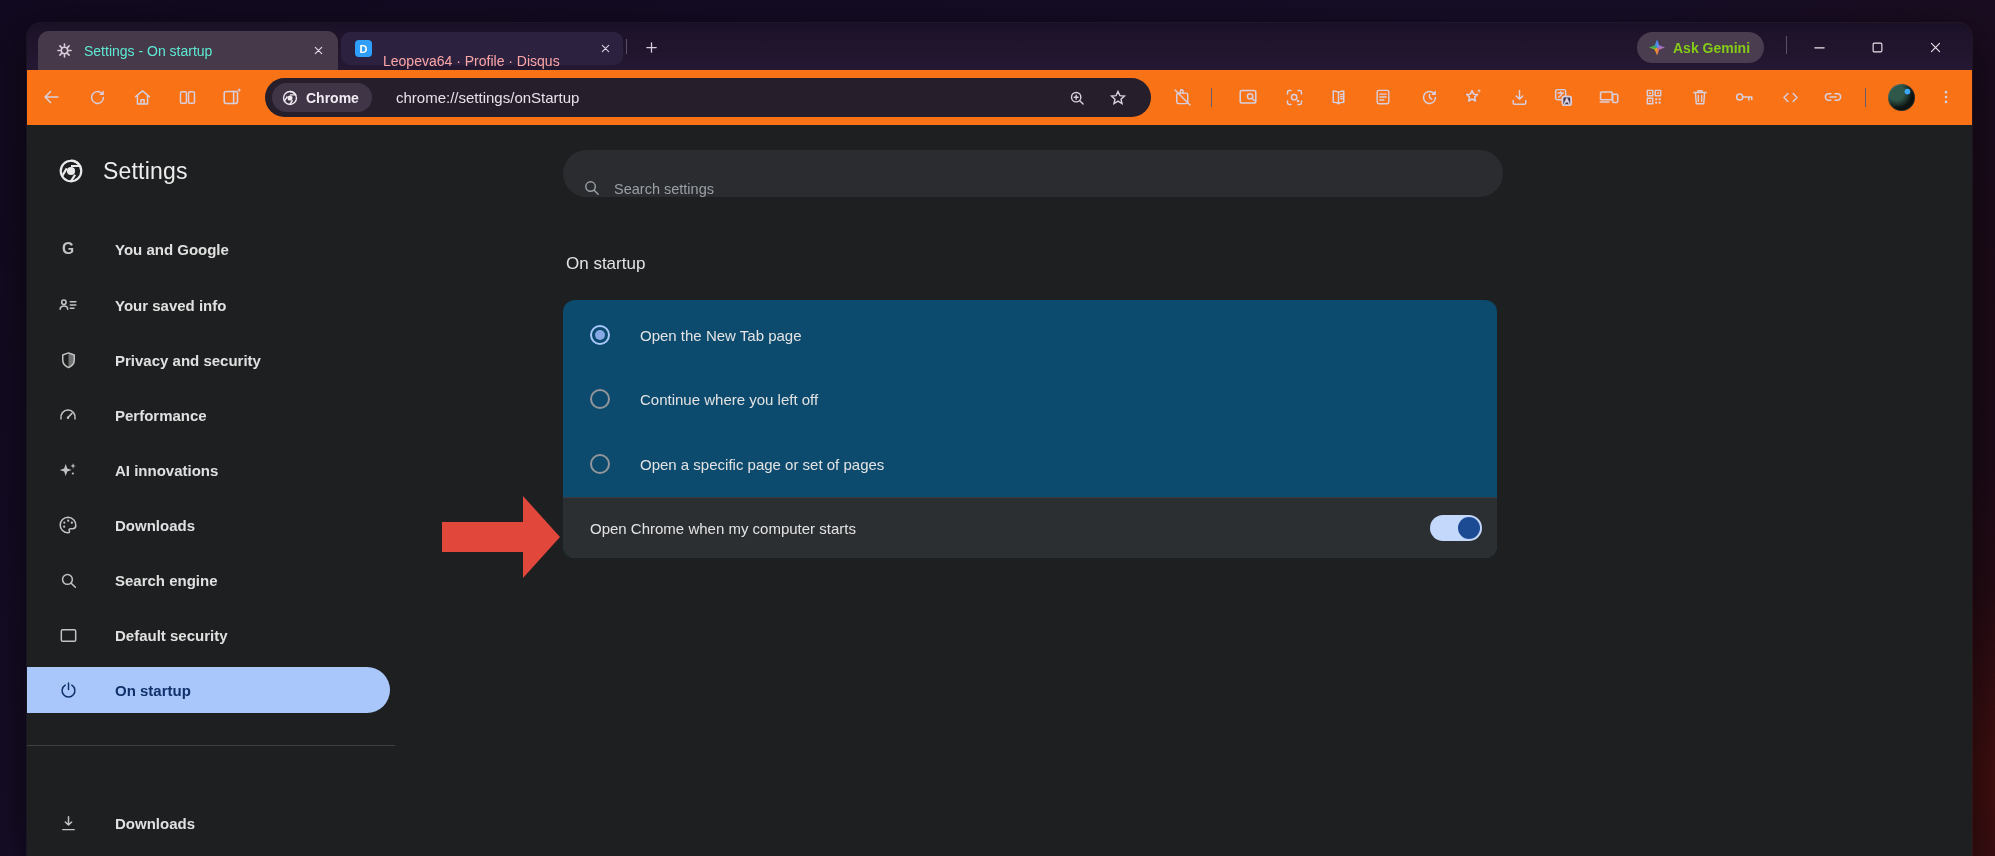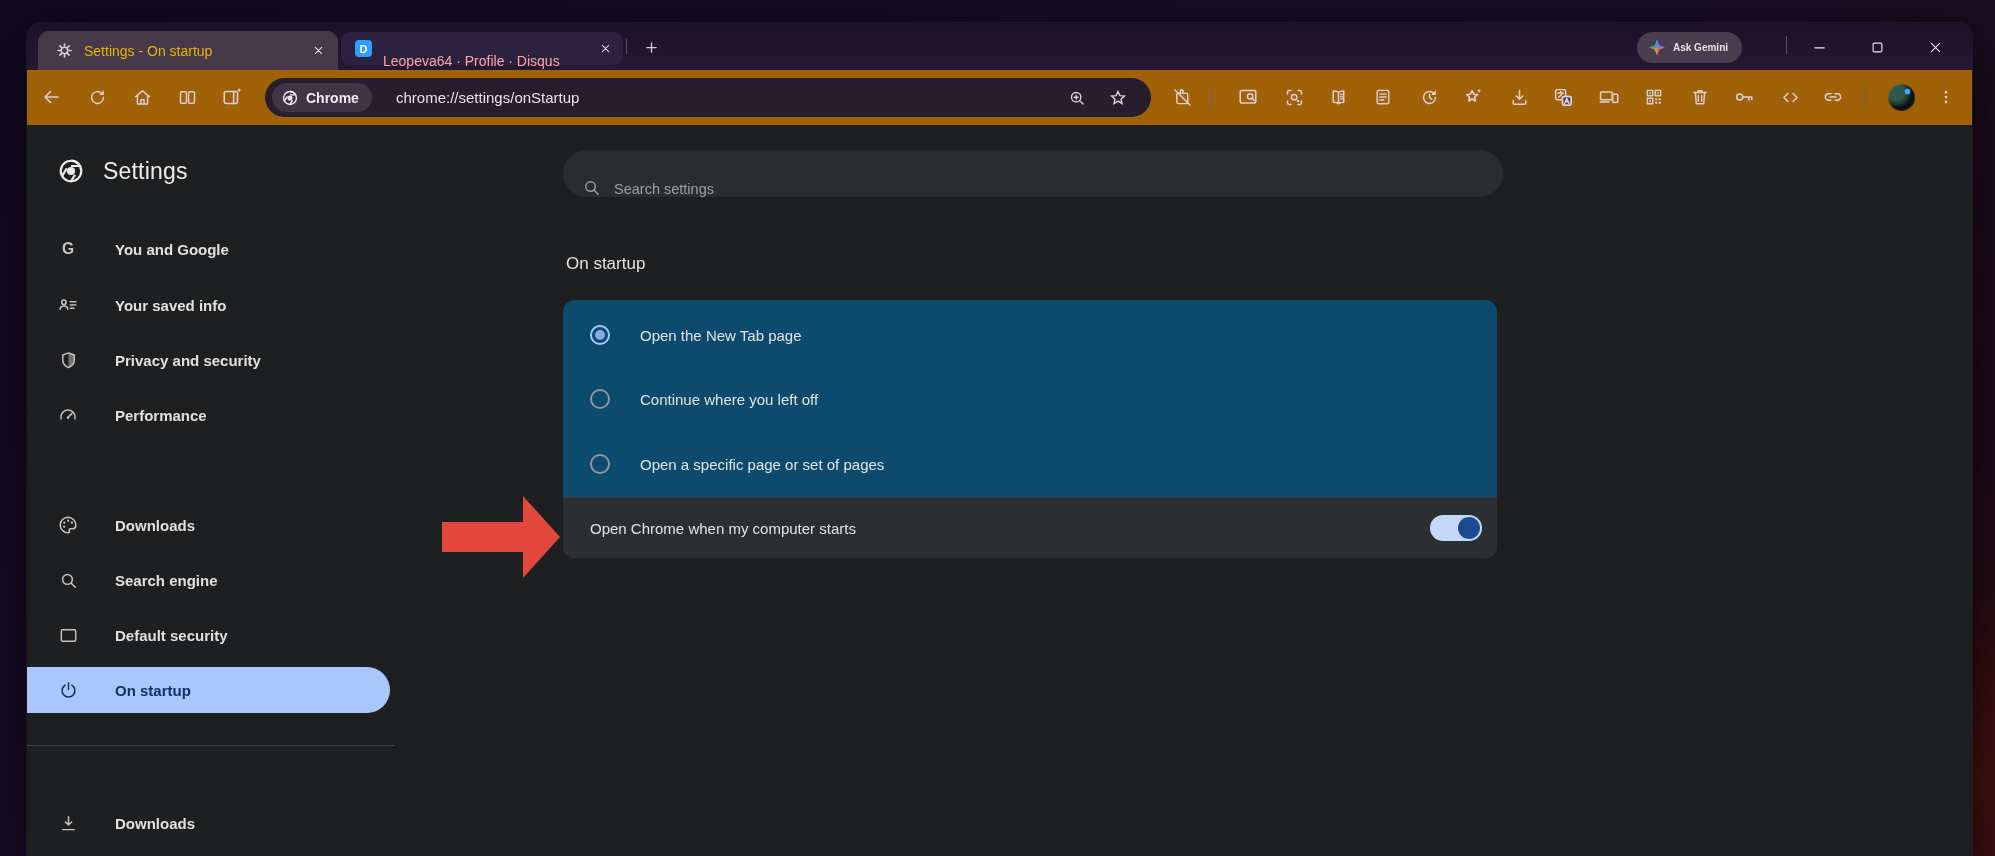--- a/index.html
+++ b/index.html
@@ -21,39 +21,39 @@
 
   
   #tabstrip { position:absolute; left:0; top:0; width:100%; height:47px;
     background:linear-gradient(#1b1127,#251833); }
   .tab { position:absolute; display:flex; align-items:center; cursor:default; }
   #tab-active { left:11px; top:8px; width:300px; height:39px; background:#46394a;
     border-radius:11px 11px 0 0; padding:0 10px 0 18px; }
   #tab-inactive { left:314px; top:9px; width:282px; height:33px; background:#2d2140;
     border-radius:9px; padding:0 8px 0 14px; }
   .tab-title { font-size:14px; margin-left:11px; flex:1; white-space:nowrap; overflow:hidden; }
-  #tab-active .tab-title { color:#eab308; }
+  #tab-active .tab-title { color:#5eead4; }
   #tab-inactive .tab-title { color:#fca5a5;margin-top:24px; }
   .tab-close { width:20px; height:20px; border-radius:50%; display:flex; align-items:center; justify-content:center; }
   .favicon-gear svg { display:block; }
   .disqus-fav { width:17px; height:17px; border-radius:4px; background:#2e9fff; color:#fff;
     font-size:11px; font-weight:bold; display:flex; align-items:center; justify-content:center; }
   #tab-sep { left:599px; top:16px; width:1px; height:15px; background:#5d4f63; }
   #new-tab-btn { left:611px; top:11px; width:26px; height:26px; display:flex; align-items:center; justify-content:center; border-radius:50%; }
   #ask-gemini { left:1610px; top:9px; height:31px; background:#4a3d4f; border-radius:16px;
     display:flex; align-items:center; gap:8px; padding:0 14px 0 12px; }
-  #ask-gemini .label { color:#e5e5e5; font-size:10px; font-weight:600; }
+  #ask-gemini .label { color:#84cc16; font-size:14px; font-weight:600; }
   .gemini-star { width:16px; height:16px;
     background:conic-gradient(from 0deg,#4c8df6,#9b72cb,#d96570,#f2a60d,#34a853,#4c8df6);
     clip-path:polygon(50% 0,64% 36%,100% 50%,64% 64%,50% 100%,36% 64%,0 50%,36% 36%); }
   #gemini-sep { left:1759px; top:13px; width:1px; height:18px; background:#5d4f63; }
   .winctl { top:10px; width:28px; height:28px; display:flex; align-items:center; justify-content:center; }
 
   
-  #toolbar { position:absolute; left:0; top:47px; width:100%; height:55px; background:#a16207; }
+  #toolbar { position:absolute; left:0; top:47px; width:100%; height:55px; background:#f97316; }
   .ticon { position:absolute; top:15px; width:24px; height:24px; display:flex; align-items:center; justify-content:center; border-radius:50%; }
   .ticon svg { stroke:#dacfdd; stroke-width:1.7; fill:none; stroke-linecap:round; stroke-linejoin:round; }
   .ticon svg .f { fill:#dacfdd; stroke:none; }
   .tsep { position:absolute; top:18px; width:1px; height:19px; background:#6a5b6e; }
   #addressbar { position:absolute; left:238px; top:8px; width:886px; height:39px; border-radius:20px; background:#261f2b; }
   #chrome-chip { position:absolute; left:7px; top:5px; height:29px; border-radius:15px; background:#3f3546;
     display:flex; align-items:center; gap:7px; padding:0 13px 0 9px; }
   #chrome-chip .chip-label { color:#f1ebf2; font-size:14px; font-weight:bold; }
   #url-text { position:absolute; left:131px; top:0; height:39px; line-height:39px; color:#e8e1e9; font-size:15px; }
   .bar-icon { position:absolute; top:8px; width:24px; height:24px; display:flex; align-items:center; justify-content:center; }
@@ -384,20 +384,30 @@
     <div class="nav-item" style="top:212px">
       <span class="nicon">
         <svg width="21" height="21" viewBox="0 0 24 24">
             <path d="M12 3.3l6.6 2.4v5.5c0 4.4-2.8 7.4-6.6 8.9-3.8-1.5-6.6-4.5-6.6-8.9V5.7z"></path>
             <path class="f" style="opacity:.5" d="M12 3.3v16.8c3.8-1.5 6.6-4.5 6.6-8.9V5.7z"></path>
           </svg>
       </span>
       <span class="nlabel">Privacy and security</span>
     </div>
 
+    <div class="nav-item" style="top:322px">
+      <span class="nicon">
+        <svg width="22" height="22" viewBox="0 0 24 24">
+            <polygon class="f" points="9.5,5.5 11.2,10.3 16,12 11.2,13.7 9.5,18.5 7.8,13.7 3,12 7.8,10.3"></polygon>
+            <polygon class="f" points="17.5,4.5 18.3,6.7 20.5,7.5 18.3,8.3 17.5,10.5 16.7,8.3 14.5,7.5 16.7,6.7"></polygon>
+            <circle class="f" cx="17.3" cy="15.8" r="1.2"></circle>
+          </svg>
+      </span>
+      <span class="nlabel">AI innovations</span>
+    </div>
 
     <div class="nav-item" style="top:377px">
       <span class="nicon">
         <svg width="22" height="22" viewBox="0 0 24 24">
             <path d="M12 3.5a8.5 8.5 0 1 0 0 17c1.6 0 2-1.1 1.4-2.2-.6-1.1-.1-2.3 1.4-2.3h2.2a3.5 3.5 0 0 0 3.5-3.5A8.7 8.7 0 0 0 12 3.5z"></path>
             <circle class="f" cx="8" cy="9.3" r="1.2"></circle>
             <circle class="f" cx="12.2" cy="7.3" r="1.2"></circle>
             <circle class="f" cx="16.2" cy="9.5" r="1.2"></circle>
             <circle class="f" cx="7.8" cy="13.8" r="1.2"></circle>
           </svg>

